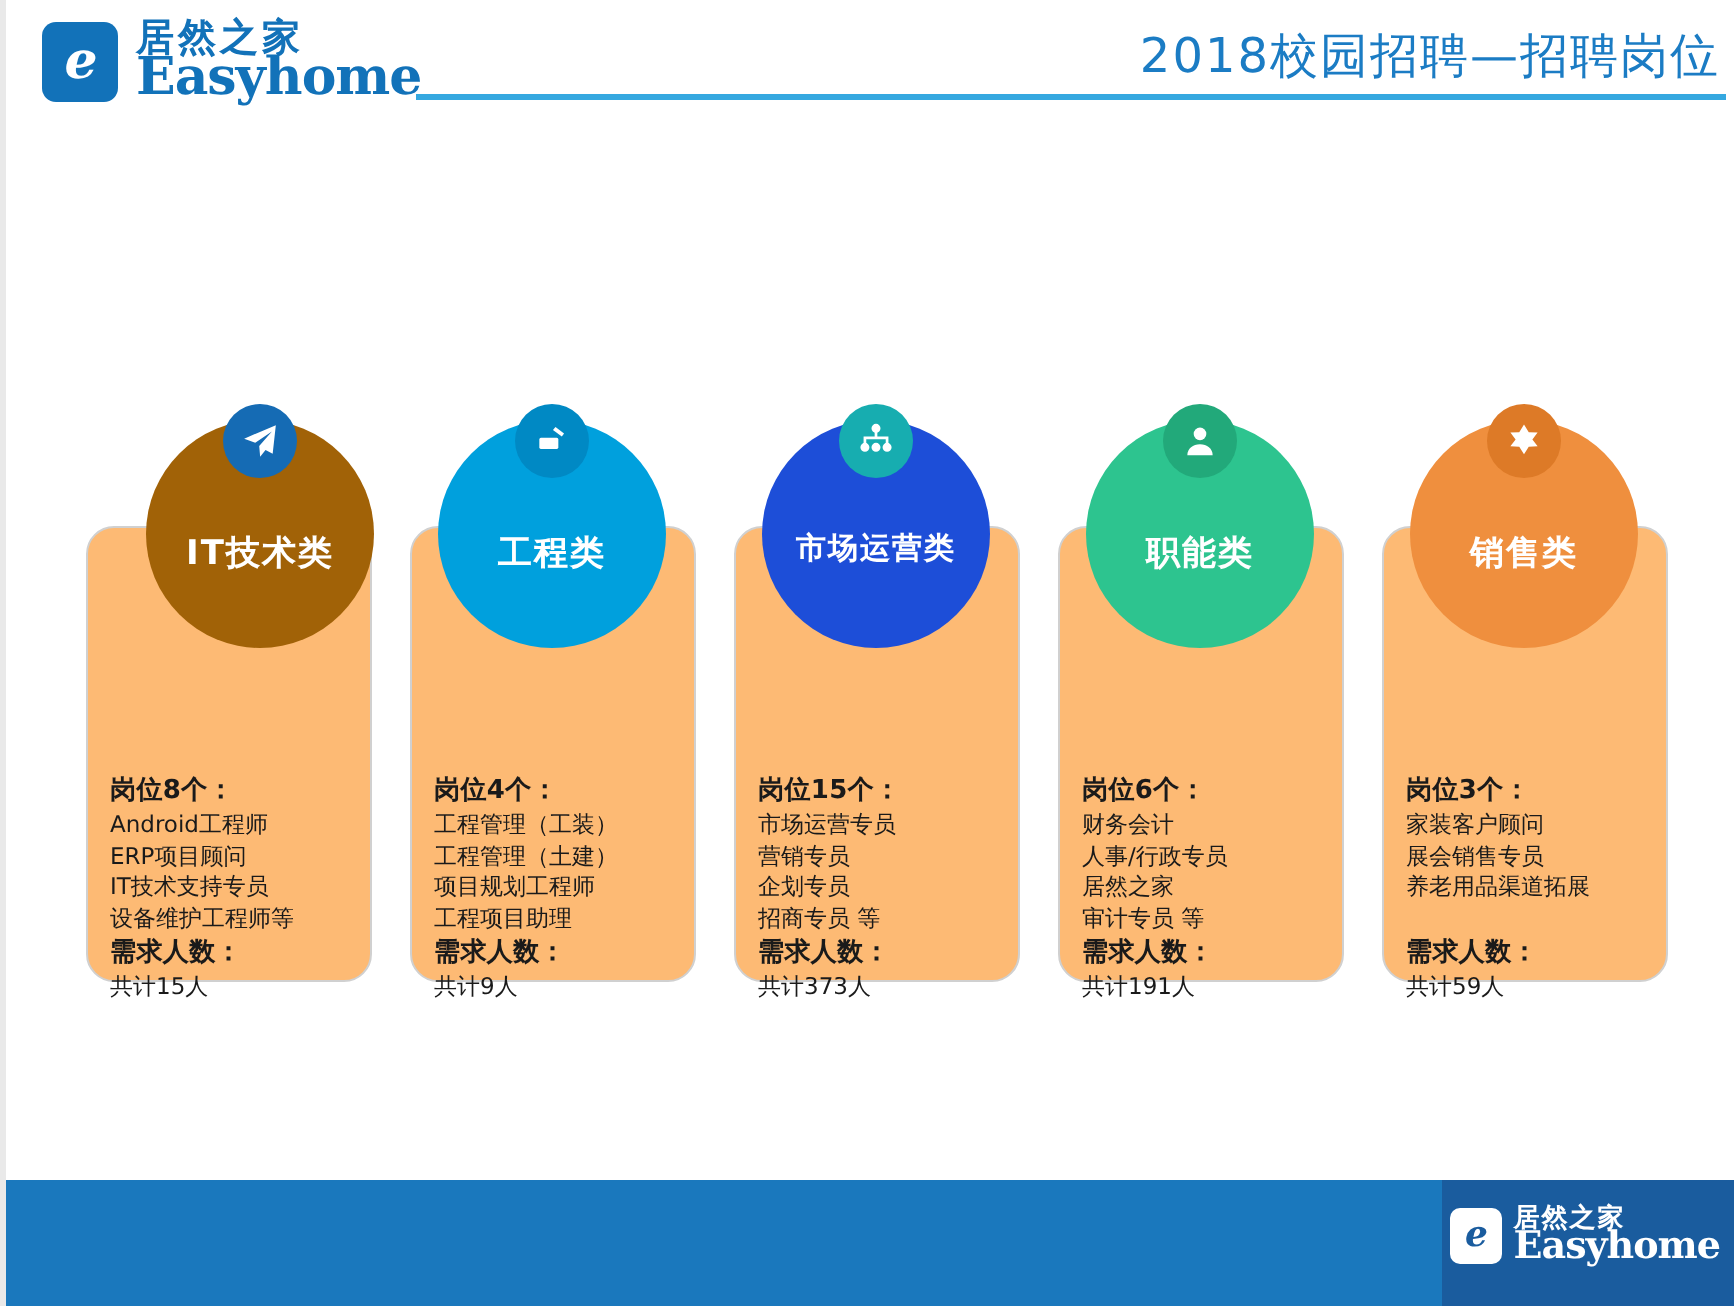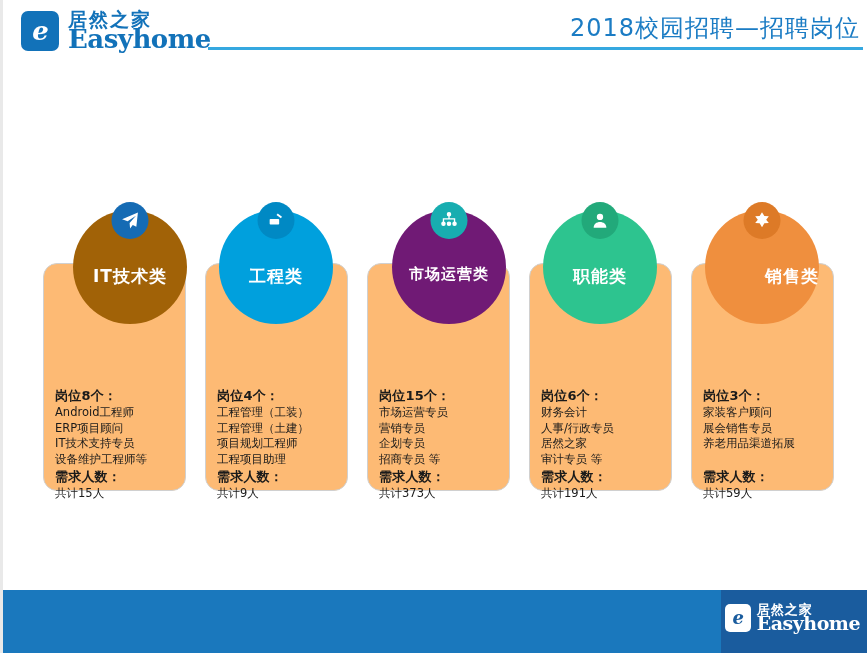--- a/index.html
+++ b/index.html
@@ -285,21 +285,21 @@
       <div class="card-body">
         <div class="hd">岗位15个：</div>
         <div class="ln">市场运营专员</div>
         <div class="ln">营销专员</div>
         <div class="ln">企划专员</div>
         <div class="ln">招商专员 等</div>
         <div class="hd">需求人数：</div>
         <div class="ln">共计373人</div>
       </div>
     </div>
-    <div class="bubble" style="left:349px; background:#701a75;">
+    <div class="bubble" style="left:338px; background:#1d4ed8;">
       <div class="bubble-icon" style="background:#17adb0;">
         <svg width="19" height="19" viewBox="0 0 24 24" fill="none" stroke="#ffffff" stroke-width="1.7">
             <circle cx="12" cy="4" r="2" fill="#ffffff"></circle>
             <path d="M12 6v4M5 14v-4h14v4"></path>
             <circle cx="5" cy="16" r="2" fill="#ffffff"></circle>
             <circle cx="12" cy="16" r="2" fill="#ffffff"></circle>
             <circle cx="19" cy="16" r="2" fill="#ffffff"></circle>
           </svg>
       </div>
       <div class="bubble-label small">市场运营类</div>
@@ -330,21 +330,21 @@
       <div class="card-body">
         <div class="hd">岗位3个：</div>
         <div class="ln">家装客户顾问</div>
         <div class="ln">展会销售专员</div>
         <div class="ln">养老用品渠道拓展</div>
         <div class="spacer"></div>
         <div class="hd">需求人数：</div>
         <div class="ln">共计59人</div>
       </div>
     </div>
-    <div class="bubble" style="left:662px; background:#ef8f3e;text-align:right;">
+    <div class="bubble" style="left:662px; background:#ef8f3e;">
       <div class="bubble-icon" style="background:#dd7a27;">
         <svg width="19" height="19" viewBox="0 0 24 24" fill="#ffffff">
             <path d="M12 1.6 15 6.4l5.6.3-3.3 4.3 3.3 4.3-5.6.3-3 4.8-3-4.8-5.6-.3 3.3-4.3L3.4 6.7 9 6.4z"></path>
           </svg>
       </div>
       <div class="bubble-label">销售类</div>
     </div>
 
   </div>
 

